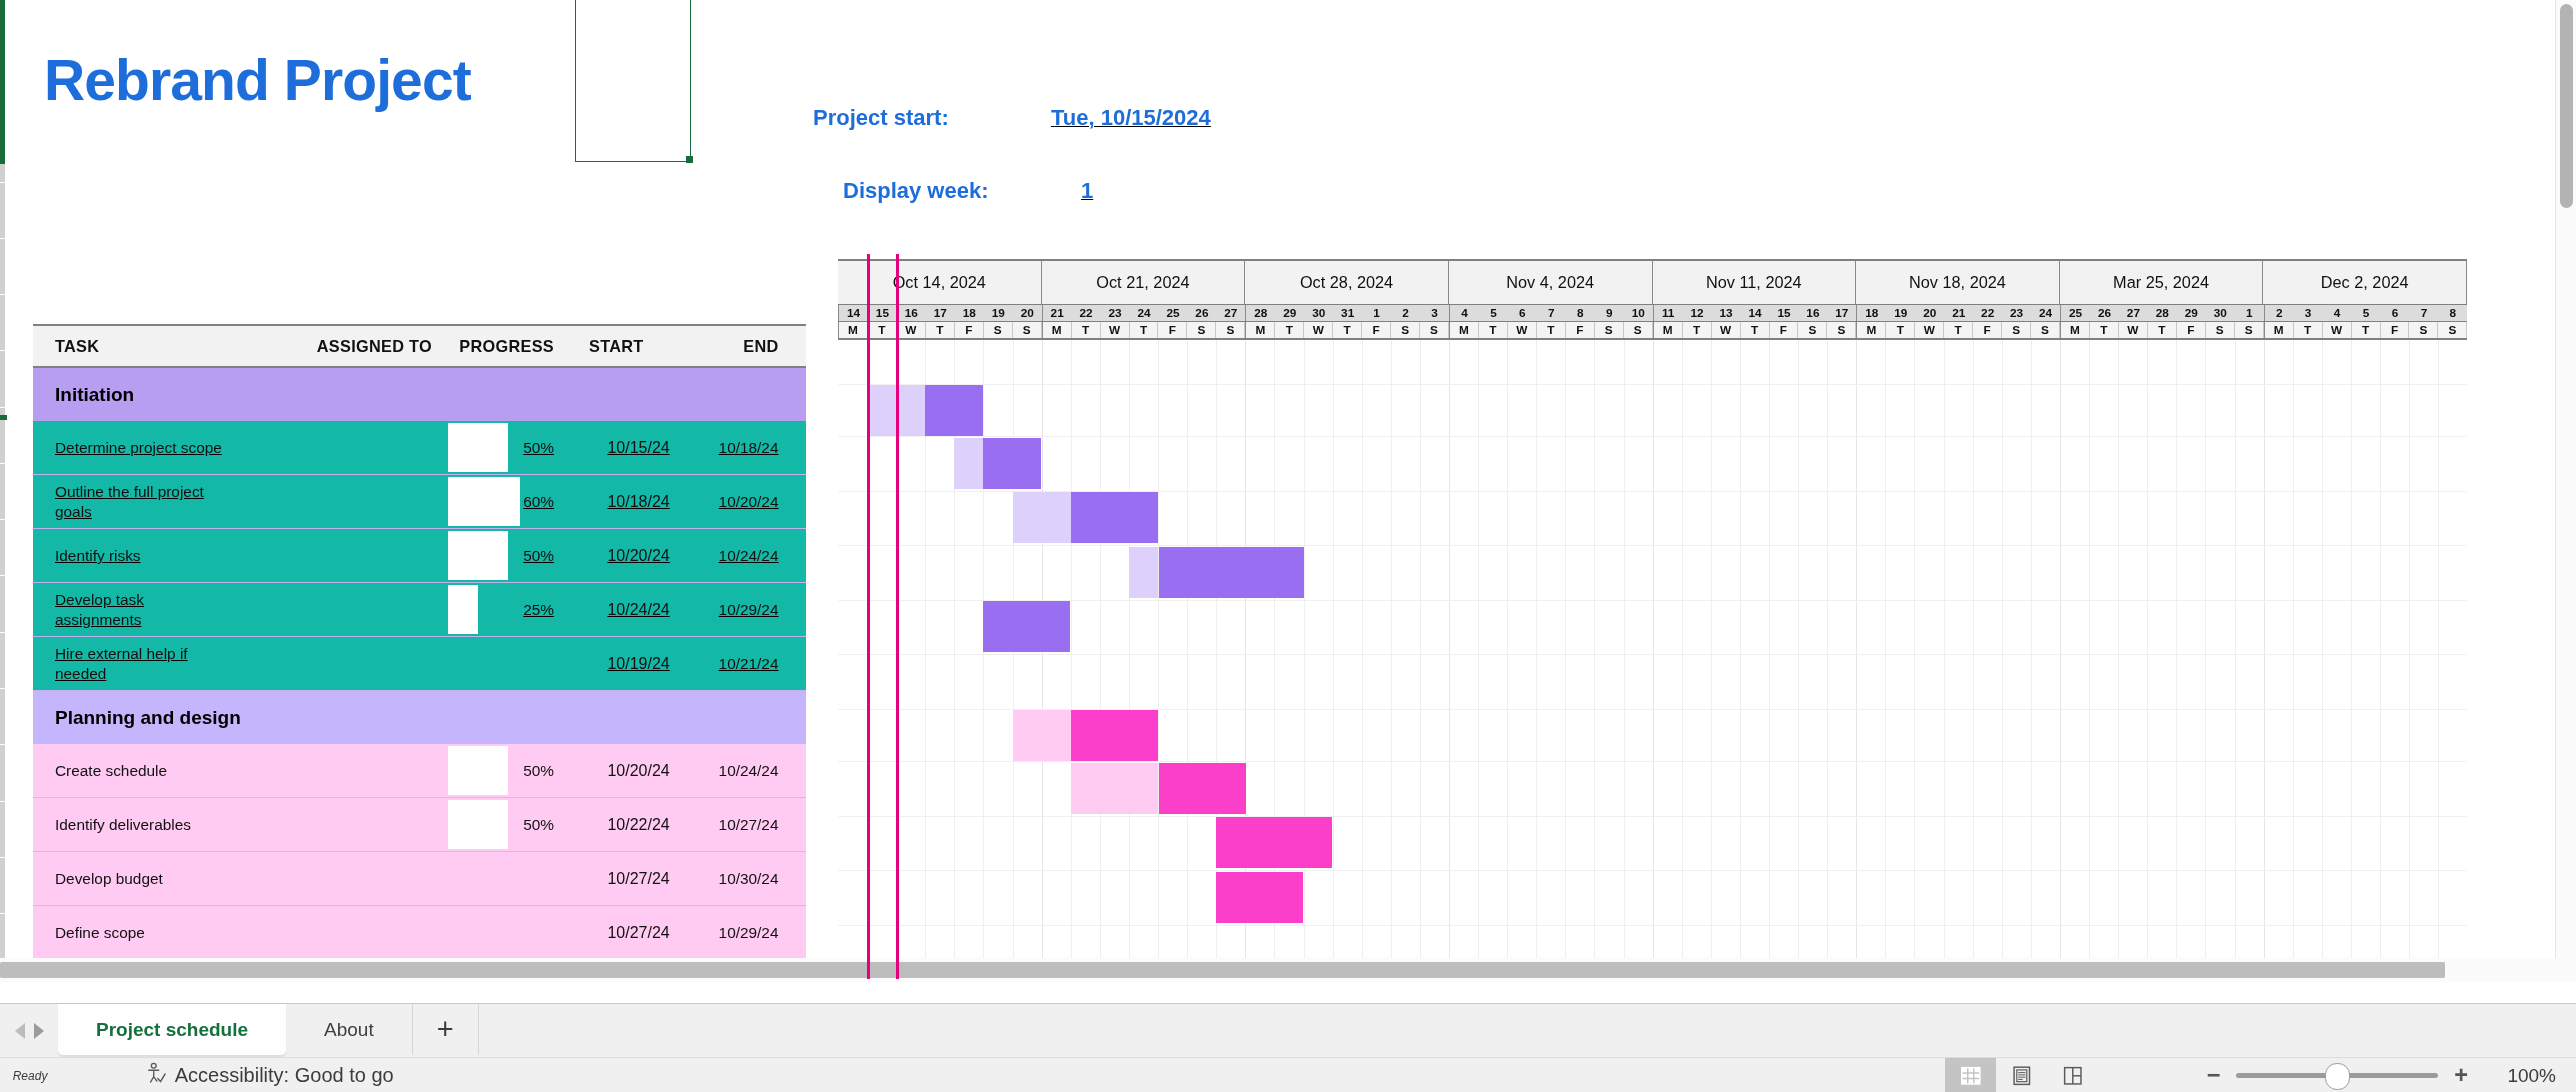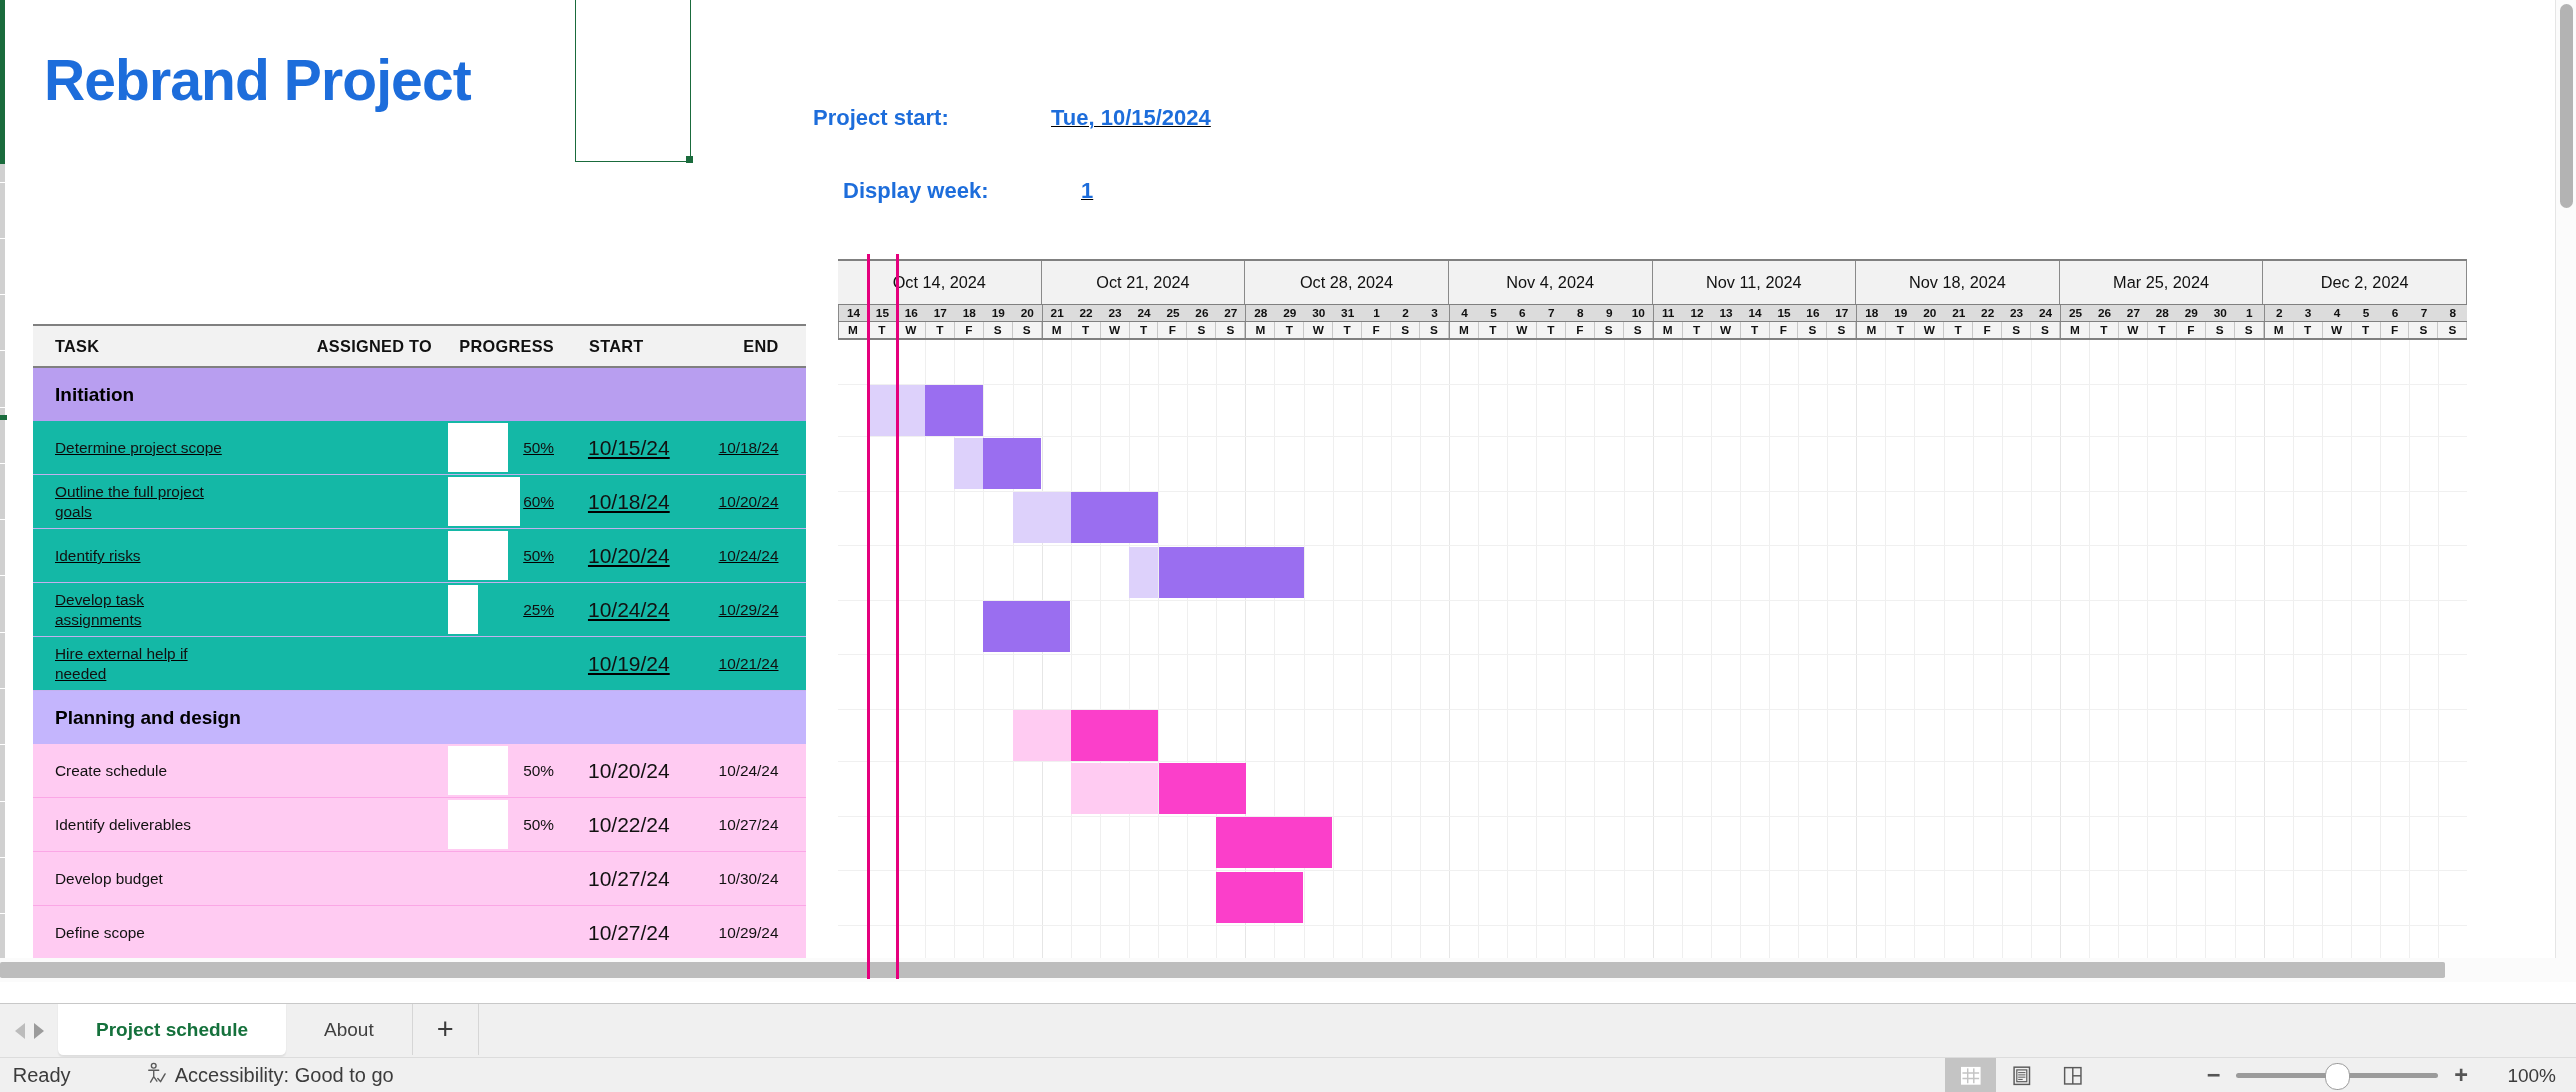--- a/index.html
+++ b/index.html
@@ -192,21 +192,21 @@
     position: relative;
     font-size: 15.4px;
     color: #111;
     z-index: 2;
   }
   .tt-row .dstart {
     width: 114px;
     text-align: right;
     padding-right: 7.3px;
     box-sizing: border-box;
-    font-size: 21px;
+    font-size: 16px;
     color: #111;
   }
   .tt-row .dend {
     width: 116px;
     text-align: right;
     padding-right: 14.5px;
     box-sizing: border-box;
     font-size: 15.4px;
     color: #111;
   }
@@ -422,23 +422,24 @@
     left: 0; top: 1057px;
     width: 2576px;
     height: 35px;
     background: #f0f0f0;
     border-top: 0.9px solid #dcdcdc;
     display: flex;
     align-items: center;
   }
   #status-ready {
     margin-left: 12.7px;
-    font-size: 20px;
+    font-size: 12px;
     color: #3c3c3c;
     width: 133px;
+    font-style: italic;
   }
   #status-a11y {
     display: flex;
     align-items: center;
     gap: 9px;
     font-size: 20px;
     color: #3c3c3c;
   }
   #view-modes {
     position: absolute;

